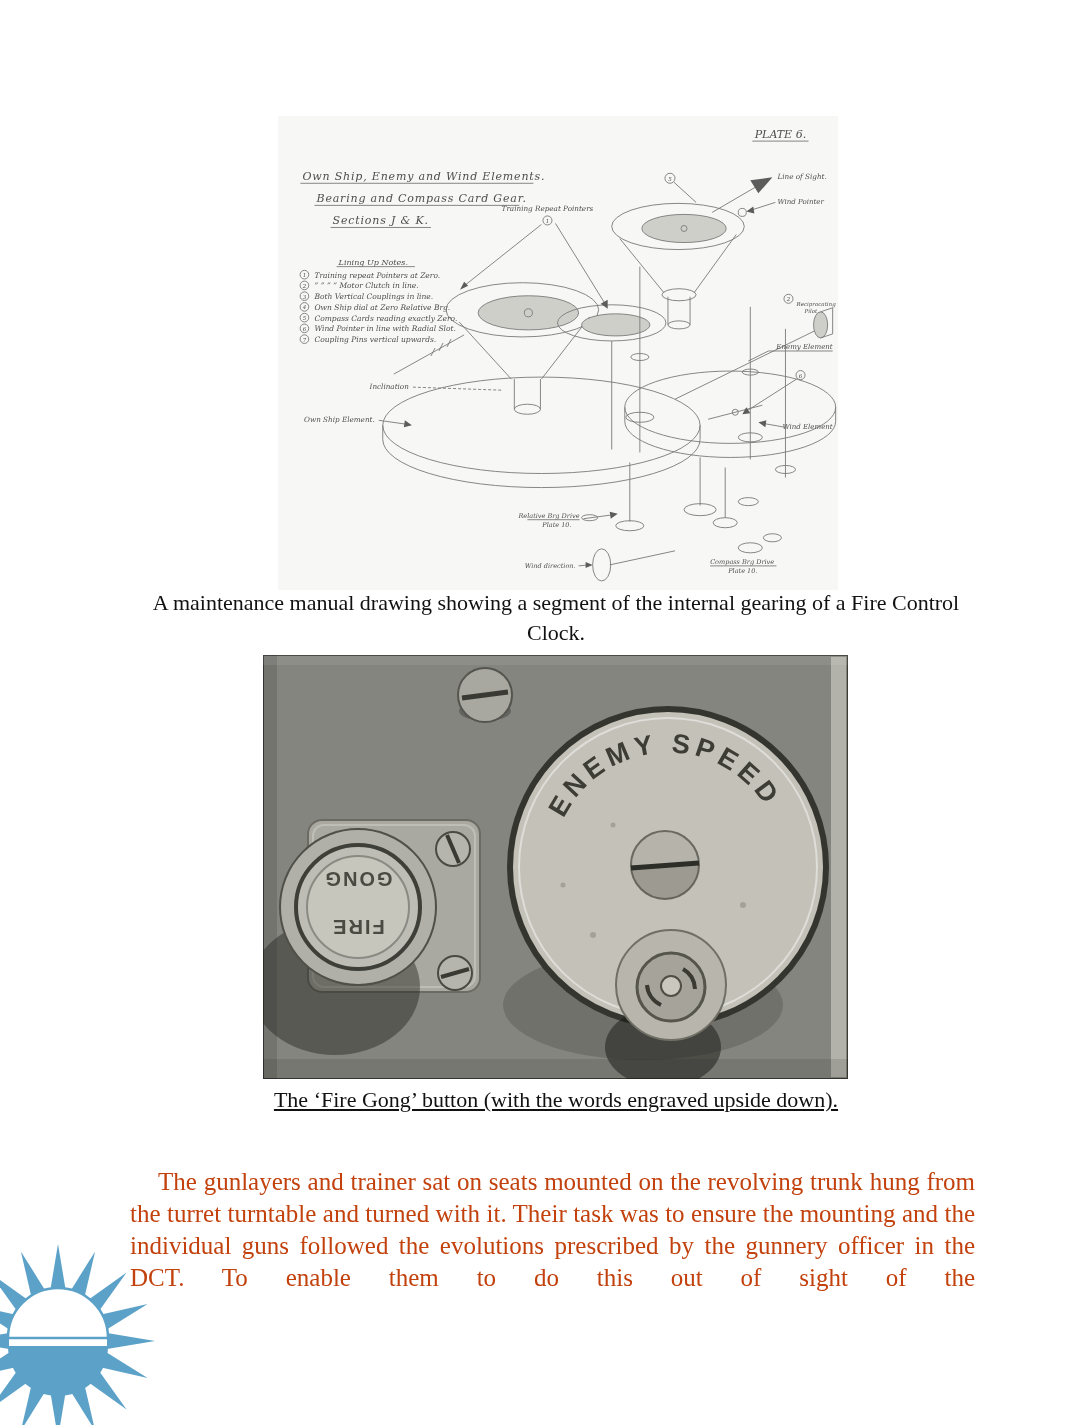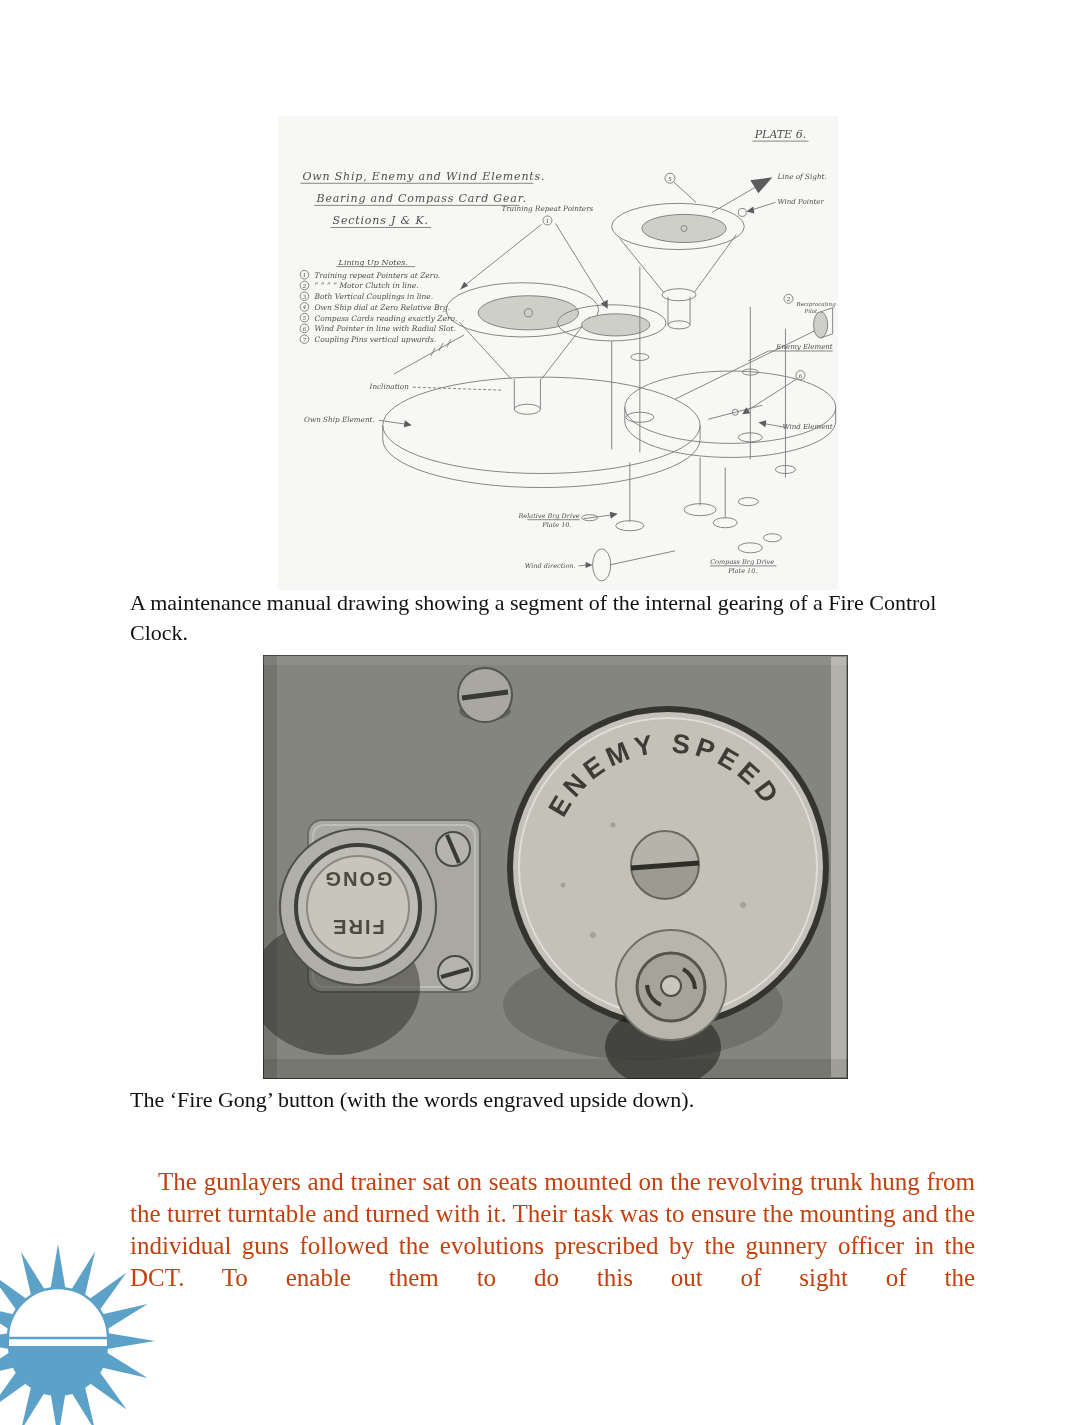--- a/index.html
+++ b/index.html
@@ -6,23 +6,23 @@
   .page{position:relative;width:976px;height:1425px;background:#ffffff;overflow:hidden;
         font-family:"Liberation Serif", serif;color:#141414;}
   
   .fig-drawing{position:absolute;left:278px;top:116px;width:560px;height:474px;margin:0;}
   .fig-drawing svg{display:block;width:100%;height:100%;background:#f7f7f5;}
   .hand{font-family:"DejaVu Serif", serif;font-style:italic;fill:#4e4e4e;}
   .sk{stroke:#7a7a7a;stroke-width:0.9;fill:none;}
   .skf{stroke:#7a7a7a;stroke-width:0.9;fill:#cfcfca;}
   .ah{fill:#5c5c5c;stroke:none;}
   
-  .caption{position:absolute;left:130px;width:852px;margin:0;font-size:22px;line-height:30px;color:#111;}
+  .caption{position:absolute;left:130px;width:852px;margin:0;font-size:22px;line-height:30px;color:#111;text-align:center;}
   .cap1{top:588px;}
-  .cap2{top:1085px;}
+  .cap2{top:1085px;text-decoration:underline;}
   .body-para{position:absolute;left:130px;top:1166px;width:845px;margin:0;font-size:25px;line-height:32px;
              text-align:justify;text-align-last:justify;text-indent:28px;color:#c2410c;z-index:2;}
   
   .fig-photo{position:absolute;left:263px;top:655px;width:585px;height:424px;margin:0;}
   .fig-photo svg{display:block;width:100%;height:100%;}
   
   .watermark{position:absolute;left:0;top:1230px;width:1080px;height:195px;z-index:1;}
   .wm-sun{position:absolute;left:-22px;top:8px;}
   .wm-text{position:absolute;left:168px;top:50px;width:912px;height:112px;}
   .wm-text .ln{font-family:"Liberation Serif", serif;font-weight:bold;font-size:104px;line-height:104px;

